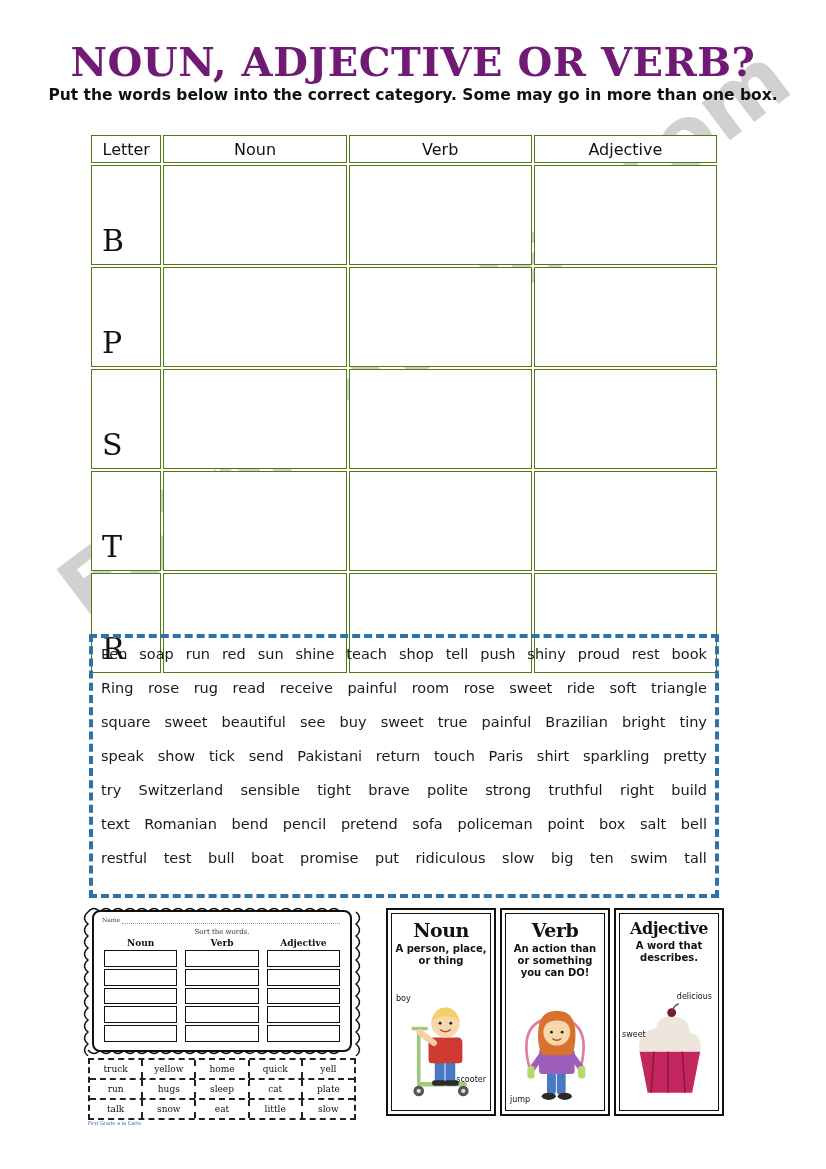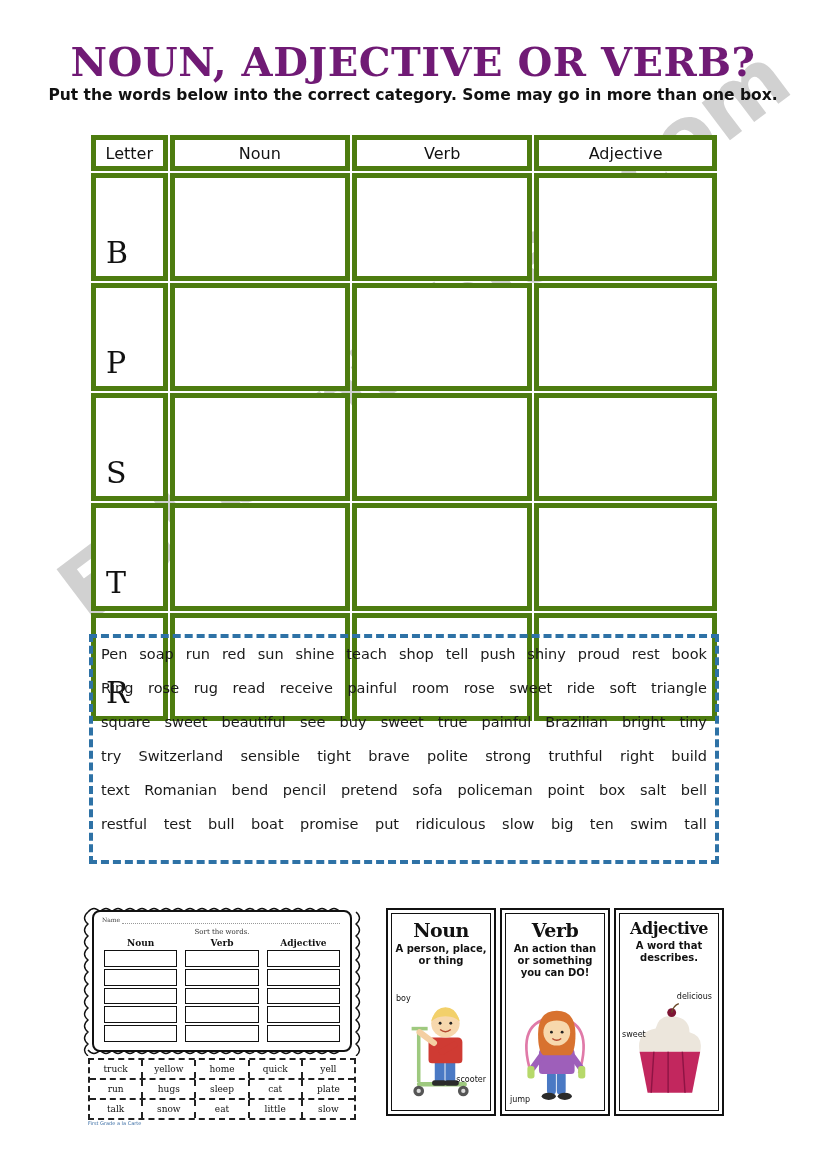--- a/index.html
+++ b/index.html
@@ -77,21 +77,21 @@
   .sort-table {
     position: absolute;
     left: 89px;
     top: 133px;
     width: 630px;
     border-collapse: separate;
     border-spacing: 2px;
     z-index: 8;
   }
   .sort-table th, .sort-table td {
-    border: 5px solid #4d7c0f;
+    border: 1px solid #4d7c0f;
     background: #ffffff;
     padding: 0;
   }
   .sort-table th {
     height: 26px;
     font-family: "DejaVu Sans", sans-serif;
     font-size: 16px;
     font-weight: normal;
     color: #111111;
     text-align: center;
@@ -383,20 +383,33 @@
         <span>see</span>
         <span>buy</span>
         <span>sweet</span>
         <span>true</span>
         <span>painful</span>
         <span>Brazilian</span>
         <span>bright</span>
         <span>tiny</span>
       </div>
     <div class="word-row">
+        <span>speak</span>
+        <span>show</span>
+        <span>tick</span>
+        <span>send</span>
+        <span>Pakistani</span>
+        <span>return</span>
+        <span>touch</span>
+        <span>Paris</span>
+        <span>shirt</span>
+        <span>sparkling</span>
+        <span>pretty</span>
+      </div>
+    <div class="word-row">
         <span>try</span>
         <span>Switzerland</span>
         <span>sensible</span>
         <span>tight</span>
         <span>brave</span>
         <span>polite</span>
         <span>strong</span>
         <span>truthful</span>
         <span>right</span>
         <span>build</span>

